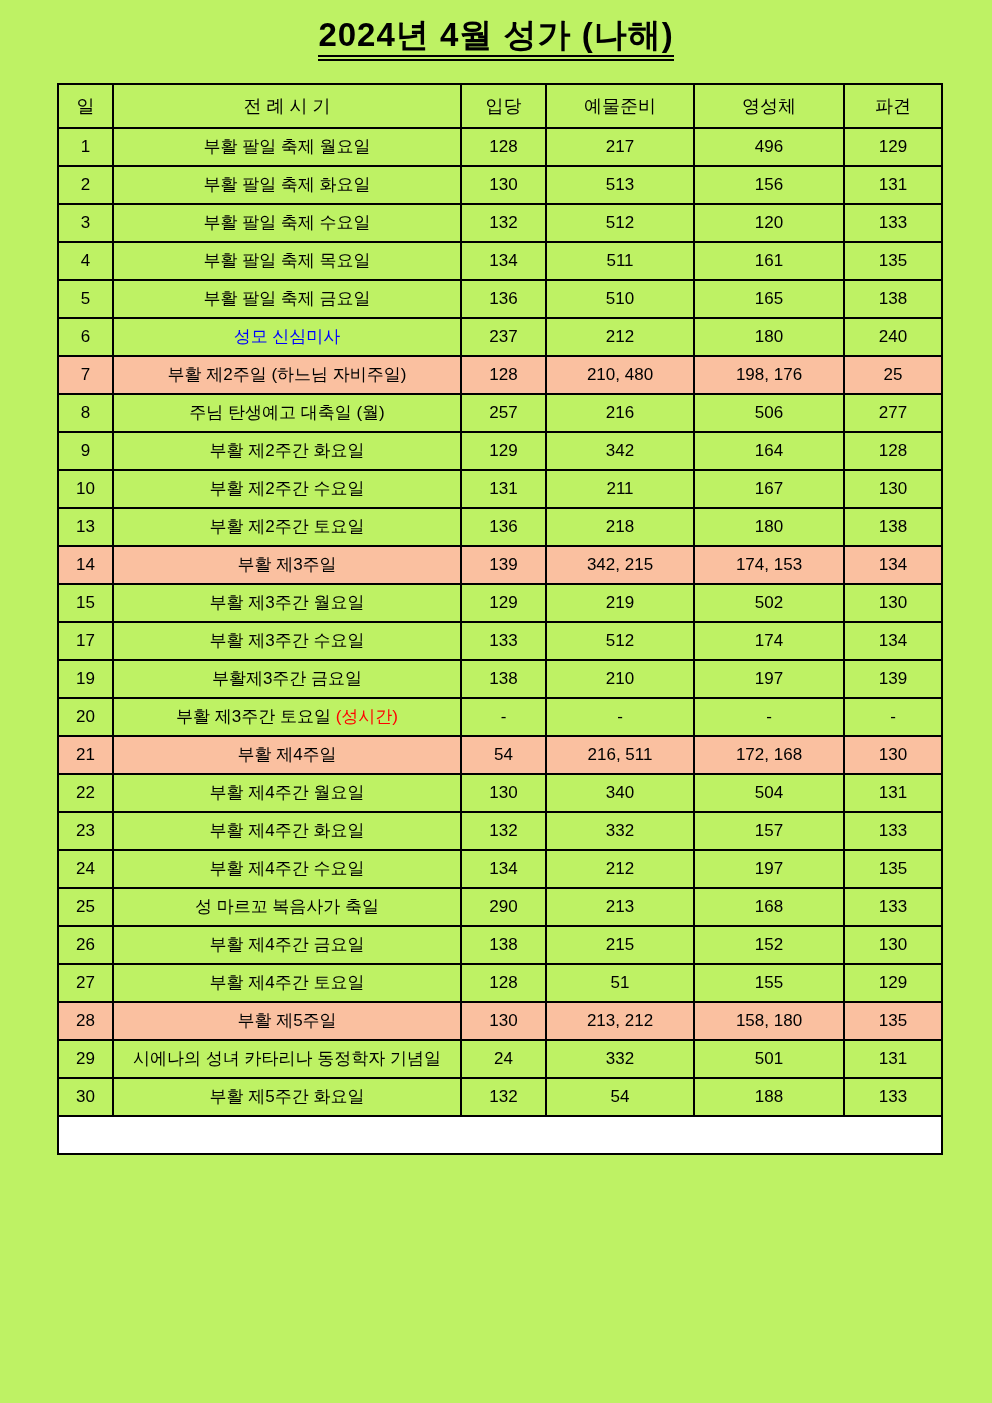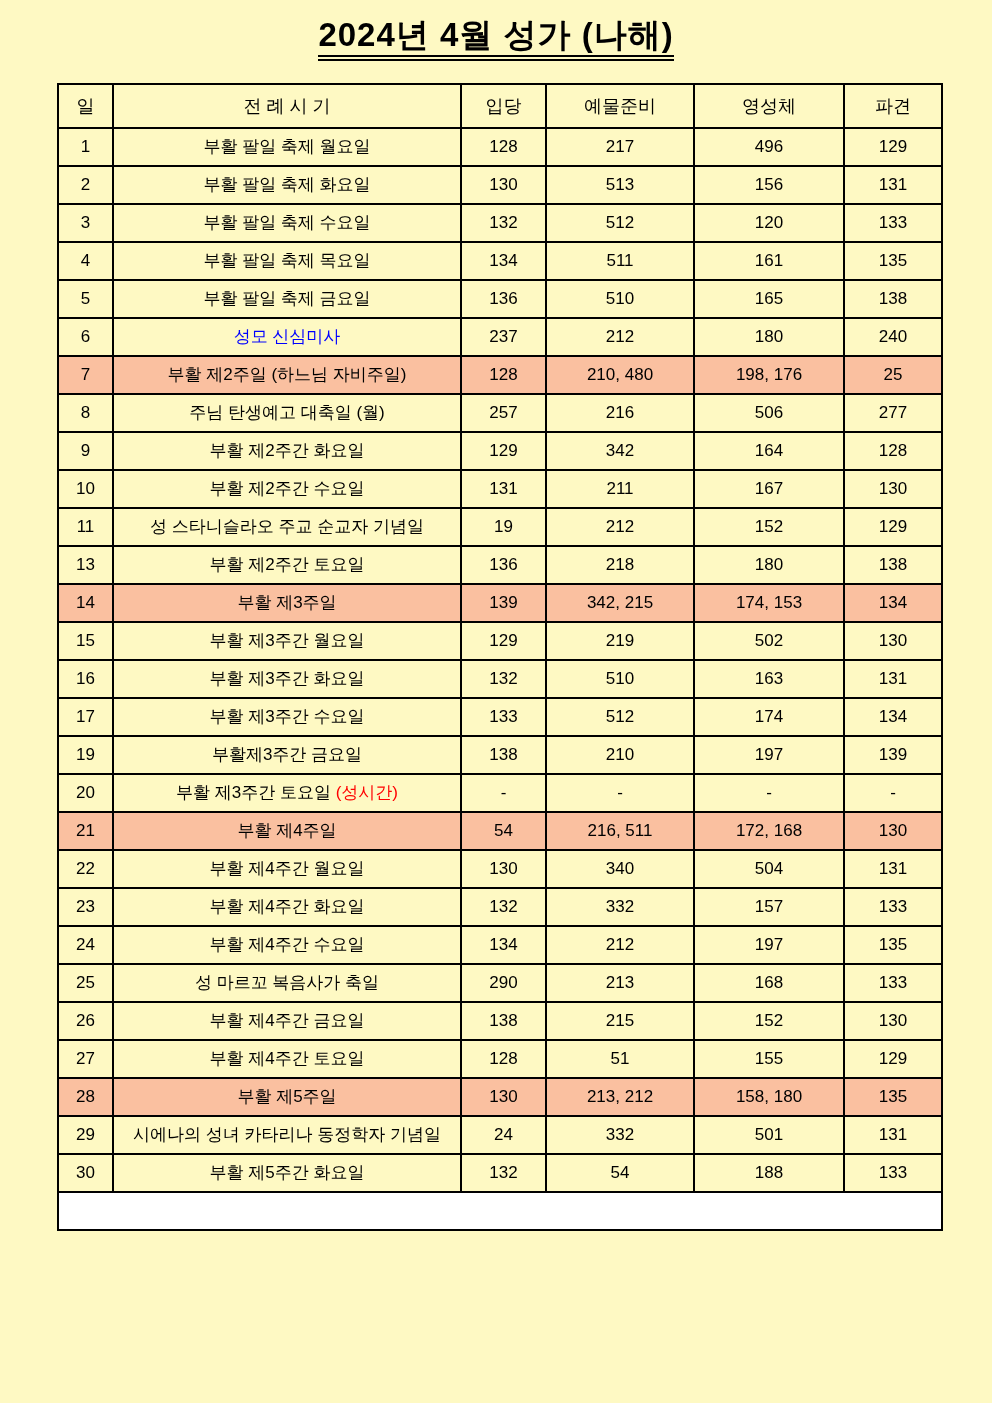--- a/index.html
+++ b/index.html
@@ -6,21 +6,21 @@
     margin: 0;
     padding: 0;
     background: #ffffff;
     font-family: "Liberation Sans", "DejaVu Sans", sans-serif;
     color: #000000;
   }
   .page {
     position: relative;
     width: 992px;
     height: 1403px;
-    background: #fef9c3;
+    background: #bef264;
     overflow: hidden;
   }
   .title-wrap {
     padding-top: 16px;
     text-align: center;
   }
   .doc-title {
     display: inline-block;
     margin: 0;
     font-size: 33px;
@@ -180,28 +180,20 @@
 
   <tr>
     <td>10</td>
     <td><span>부활 제2주간 수요일</span></td>
     <td>131</td>
     <td>211</td>
     <td>167</td>
     <td>130</td>
   </tr>
 
-  <tr>
-    <td>11</td>
-    <td><span>성 스타니슬라오 주교 순교자 기념일</span></td>
-    <td>19</td>
-    <td>212</td>
-    <td>152</td>
-    <td>129</td>
-  </tr>
 
 
   <tr>
     <td>13</td>
     <td><span>부활 제2주간 토요일</span></td>
     <td>136</td>
     <td>218</td>
     <td>180</td>
     <td>138</td>
   </tr>
@@ -217,28 +209,20 @@
 
   <tr>
     <td>15</td>
     <td><span>부활 제3주간 월요일</span></td>
     <td>129</td>
     <td>219</td>
     <td>502</td>
     <td>130</td>
   </tr>
 
-  <tr>
-    <td>16</td>
-    <td><span>부활 제3주간 화요일</span></td>
-    <td>132</td>
-    <td>510</td>
-    <td>163</td>
-    <td>131</td>
-  </tr>
 
   <tr>
     <td>17</td>
     <td><span>부활 제3주간 수요일</span></td>
     <td>133</td>
     <td>512</td>
     <td>174</td>
     <td>134</td>
   </tr>
 

